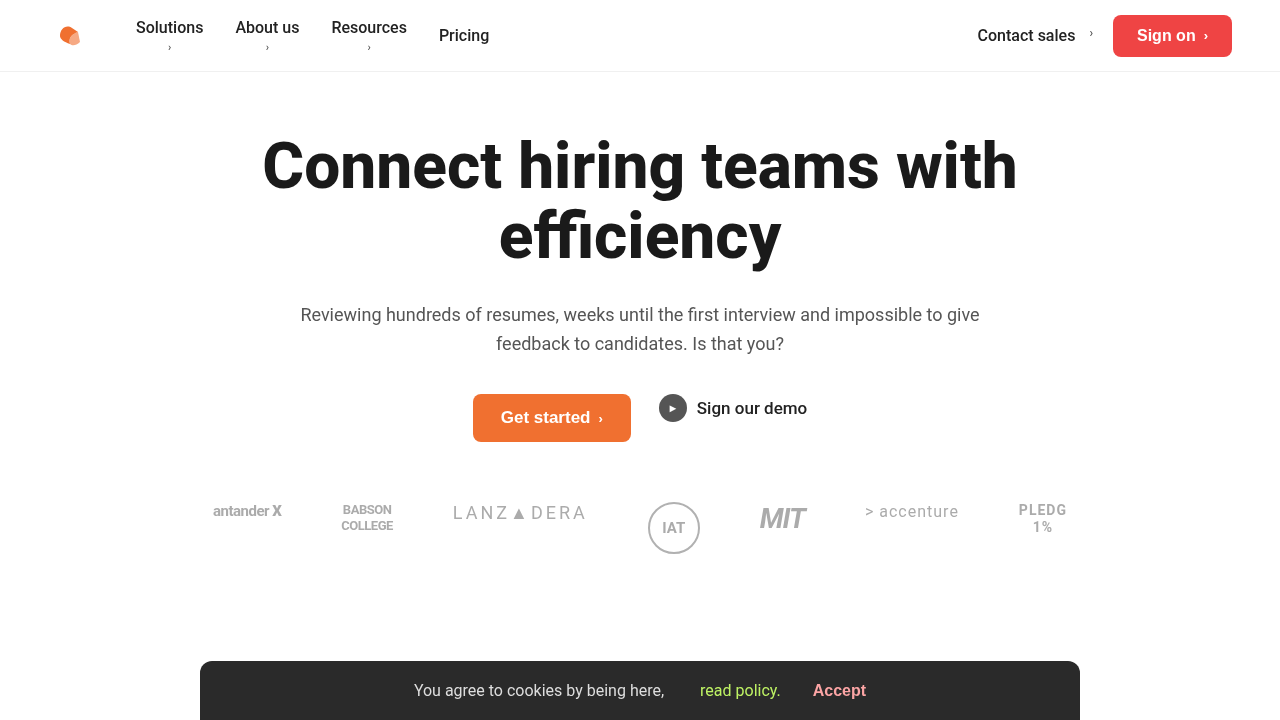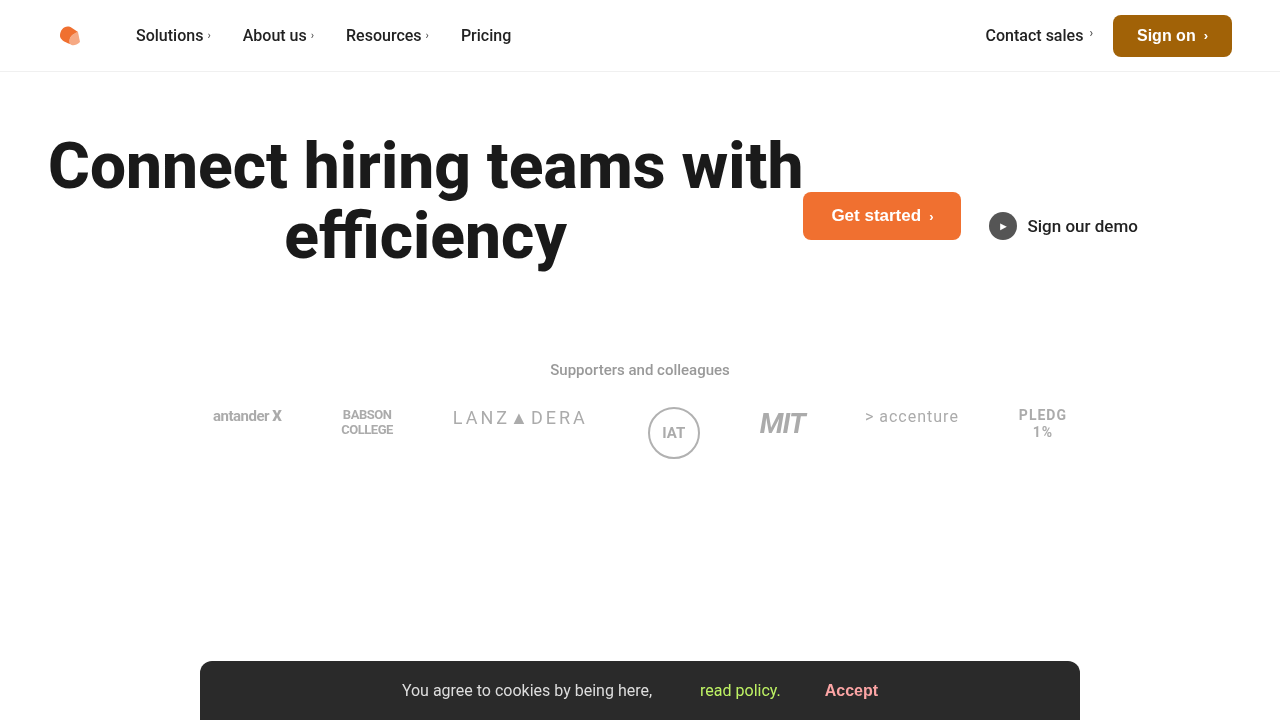--- a/index.html
+++ b/index.html
@@ -40,60 +40,61 @@
       display: flex;
       align-items: center;
       gap: 4px;
       padding: 8px 12px;
       font-size: 16px;
       font-weight: 500;
       color: #222;
       cursor: pointer;
       border-radius: 6px;
       user-select: none;
+      flex-direction: column;
     }
     .nav-item .chevron {
       font-size: 11px;
       color: #555;
     }
     .nav-right {
       display: flex;
       align-items: center;
       gap: 16px;
     }
     .contact-sales {
       display: flex;
       align-items: flex-start;
-      gap: 6px;
+      gap: 14px;
       font-size: 16px;
       font-weight: 500;
       color: #222;
       cursor: pointer;
       padding: 8px 4px;
     }
     .contact-sales .chevron { font-size: 12px; color: #555; }
     .sign-on-btn {
       display: flex;
       align-items: center;
       gap: 8px;
-      background: #a16207;
+      background: #ef4444;
       color: #fff;
       font-size: 16px;
       font-weight: 600;
       padding: 12px 24px;
       border-radius: 8px;
       cursor: pointer;
       border: none;
     }
     .sign-on-btn .chevron { font-size: 13px; }
 
     
     .hero {
       display: flex;
-      flex-direction: row;
+      flex-direction: column;
       align-items: center;
       text-align: center;
       padding: 60px 48px 40px;
     }
     .hero h1 {
       font-size: 64px;
       font-weight: 800;
       line-height: 1.1;
       color: #1a1a1a;
       max-width: 900px;
@@ -101,21 +102,21 @@
     }
     .hero p {
       font-size: 18px;
       color: #555;
       max-width: 680px;
       line-height: 1.6;
       margin-bottom: 36px;
     }
     .hero-buttons {
       display: flex;
-      align-items: flex-end;
+      align-items: flex-start;
       gap: 28px;
     }
     .get-started-btn {
       display: flex;
       align-items: center;
       gap: 8px;
       background: #f07030;
       color: #fff;
       font-size: 17px;
       font-weight: 600;
@@ -180,21 +181,21 @@
     .cookie-banner {
       position: absolute;
       bottom: 0;
       left: 0;
       right: 0;
       background: #2a2a2a;
       color: #ddd;
       display: flex;
       align-items: center;
       justify-content: center;
-      gap: 24px;
+      gap: 12px;
       padding: 20px 48px;
       font-size: 16px;
       border-radius: 12px 12px 0 0;
       margin: 0 200px;
     }
     .cookie-banner a {
       color: #bef264;
       text-decoration: none;
       margin-left: 24px;
     }
@@ -263,34 +264,34 @@
       <span class="chevron">›</span>
     </button>
   </div>
 </nav>
 
 <section class="hero">
   <h1>
     <span>Connect hiring teams with</span><br>
     <span>efficiency</span>
   </h1>
+  <p>Reviewing hundreds of resumes, weeks until the first interview and impossible to give feedback to candidates. Is that you?</p>
   <div class="hero-buttons">
     <button class="get-started-btn">
       <span>Get started</span>
       <span class="chevron">›</span>
     </button>
     <div class="watch-demo">
       <div class="play-icon">►</div>
       <span>Sign our demo</span>
     </div>
   </div>
 </section>
 
 <section class="supporters">
-  <div class="supporters-label">Supporters and colleagues</div>
   <div class="logos-row">
     <div class="logo-item">
       <span class="antander-logo logo-text">antander <strong>X</strong></span>
     </div>
     <div class="logo-item">
       <span class="babson-logo logo-text" style="line-height:1.2">BABSON<br>COLLEGE</span>
     </div>
     <div class="logo-item">
       <span class="lanzadera-logo logo-text">LANZ▲DERA</span>
     </div>

